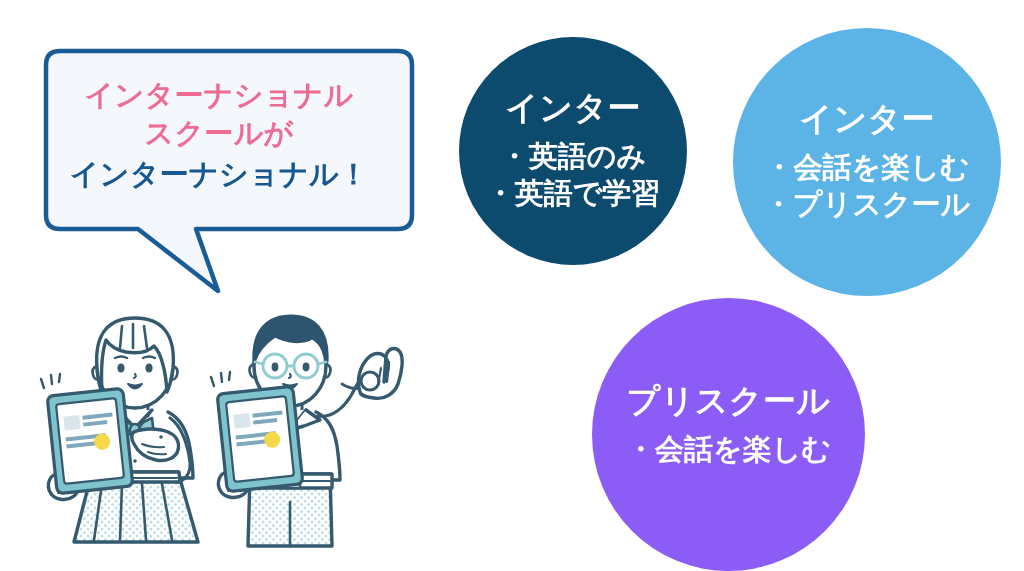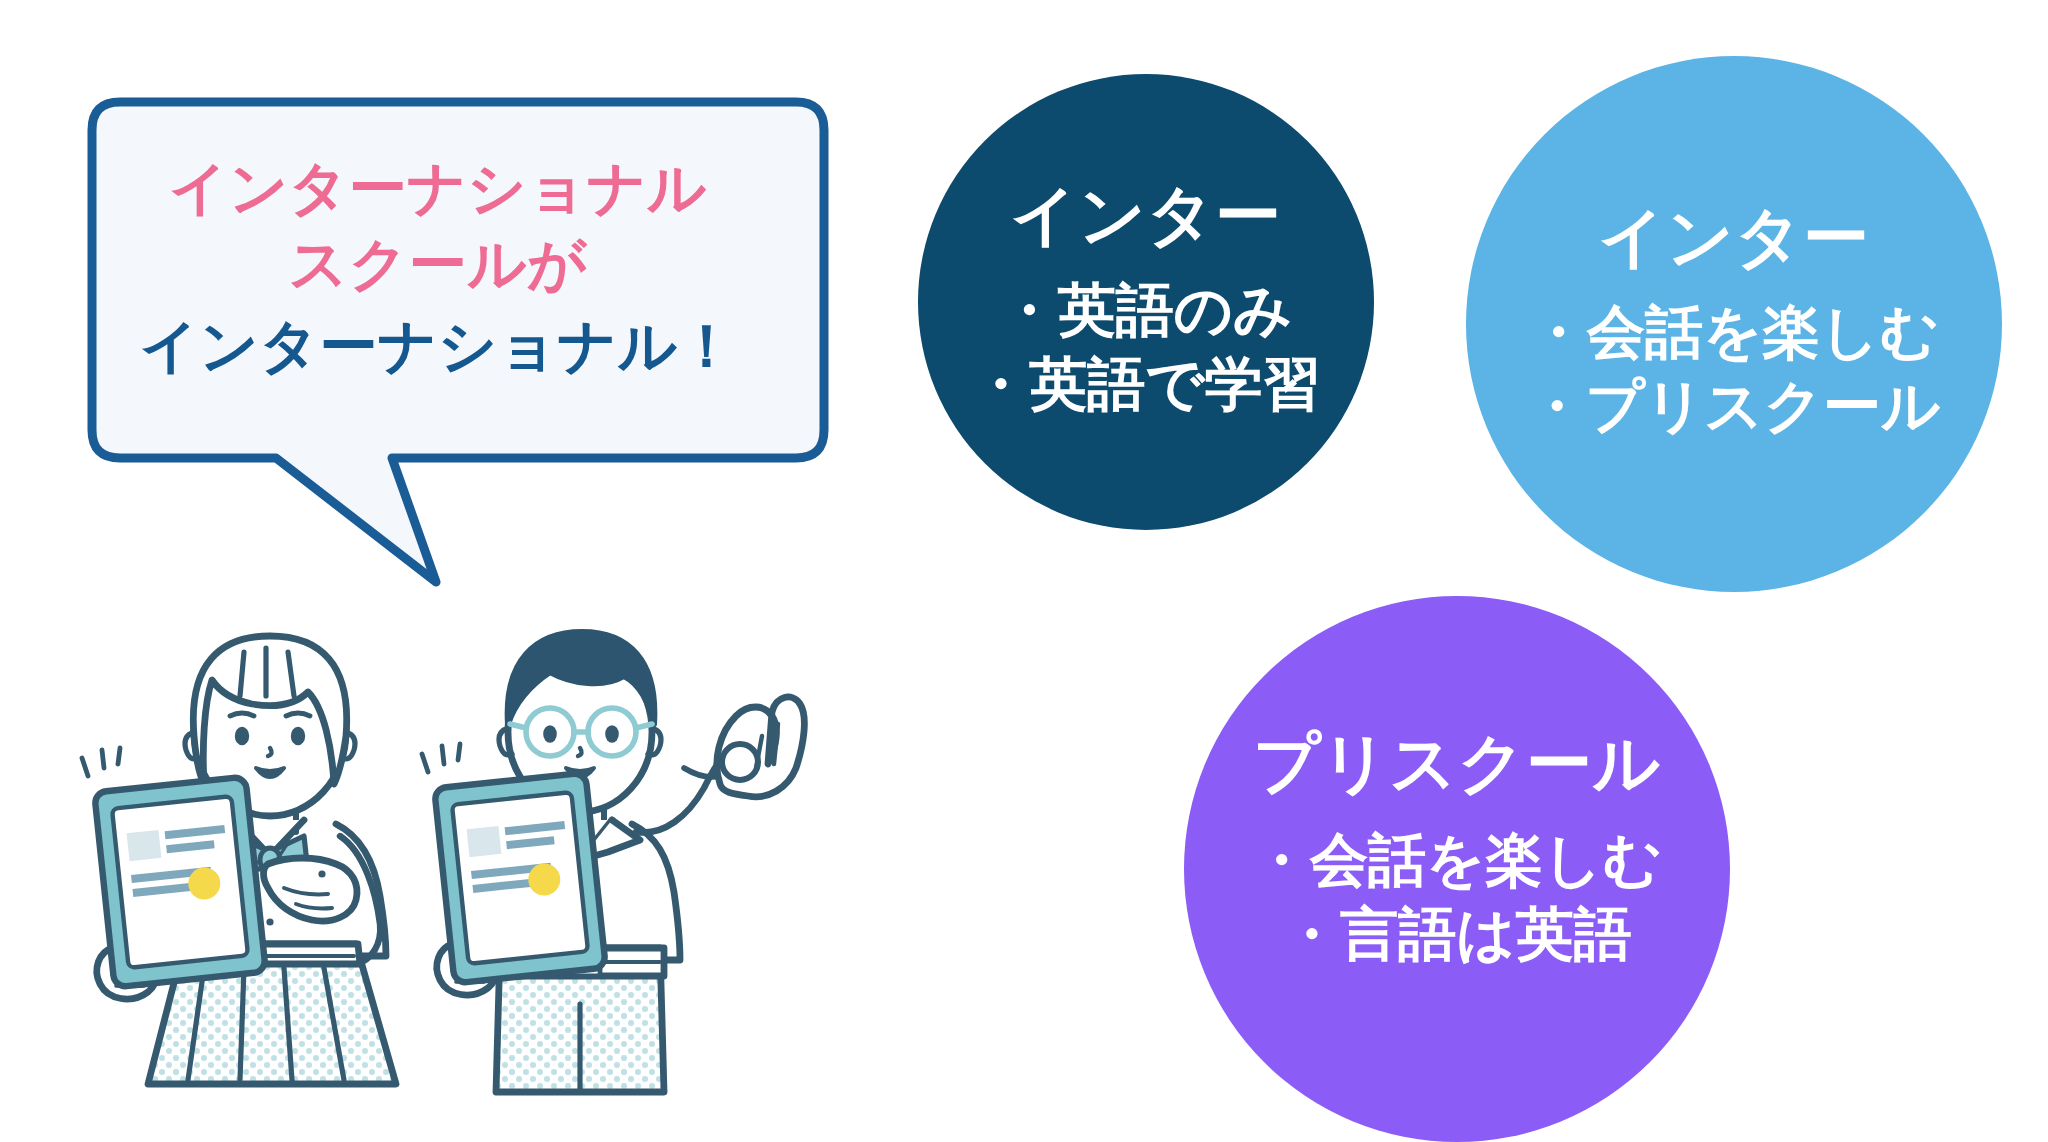--- a/index.html
+++ b/index.html
@@ -166,21 +166,20 @@
       <div class="c-title">インター</div>
       <div class="c-item">・会話を楽しむ</div>
       <div class="c-item">・プリスクール</div>
     </div>
   </div>
 
   <div class="circle" id="circle-preschool">
     <div class="c-inner">
       <div class="c-title">プリスクール</div>
       <div class="c-item">・会話を楽しむ</div>
-      <div class="c-item">・言語は英語</div>
     </div>
   </div>
 
   <div id="illustration">
     <svg viewBox="0 0 400 275" xmlns="http://www.w3.org/2000/svg">
       <defs>
         <pattern id="dots" width="7" height="7" patternUnits="userSpaceOnUse">
           <circle cx="2" cy="2" r="1.5" fill="#BFE0E4"></circle>
           <circle cx="5.5" cy="5.5" r="1.5" fill="#BFE0E4"></circle>
         </pattern>

